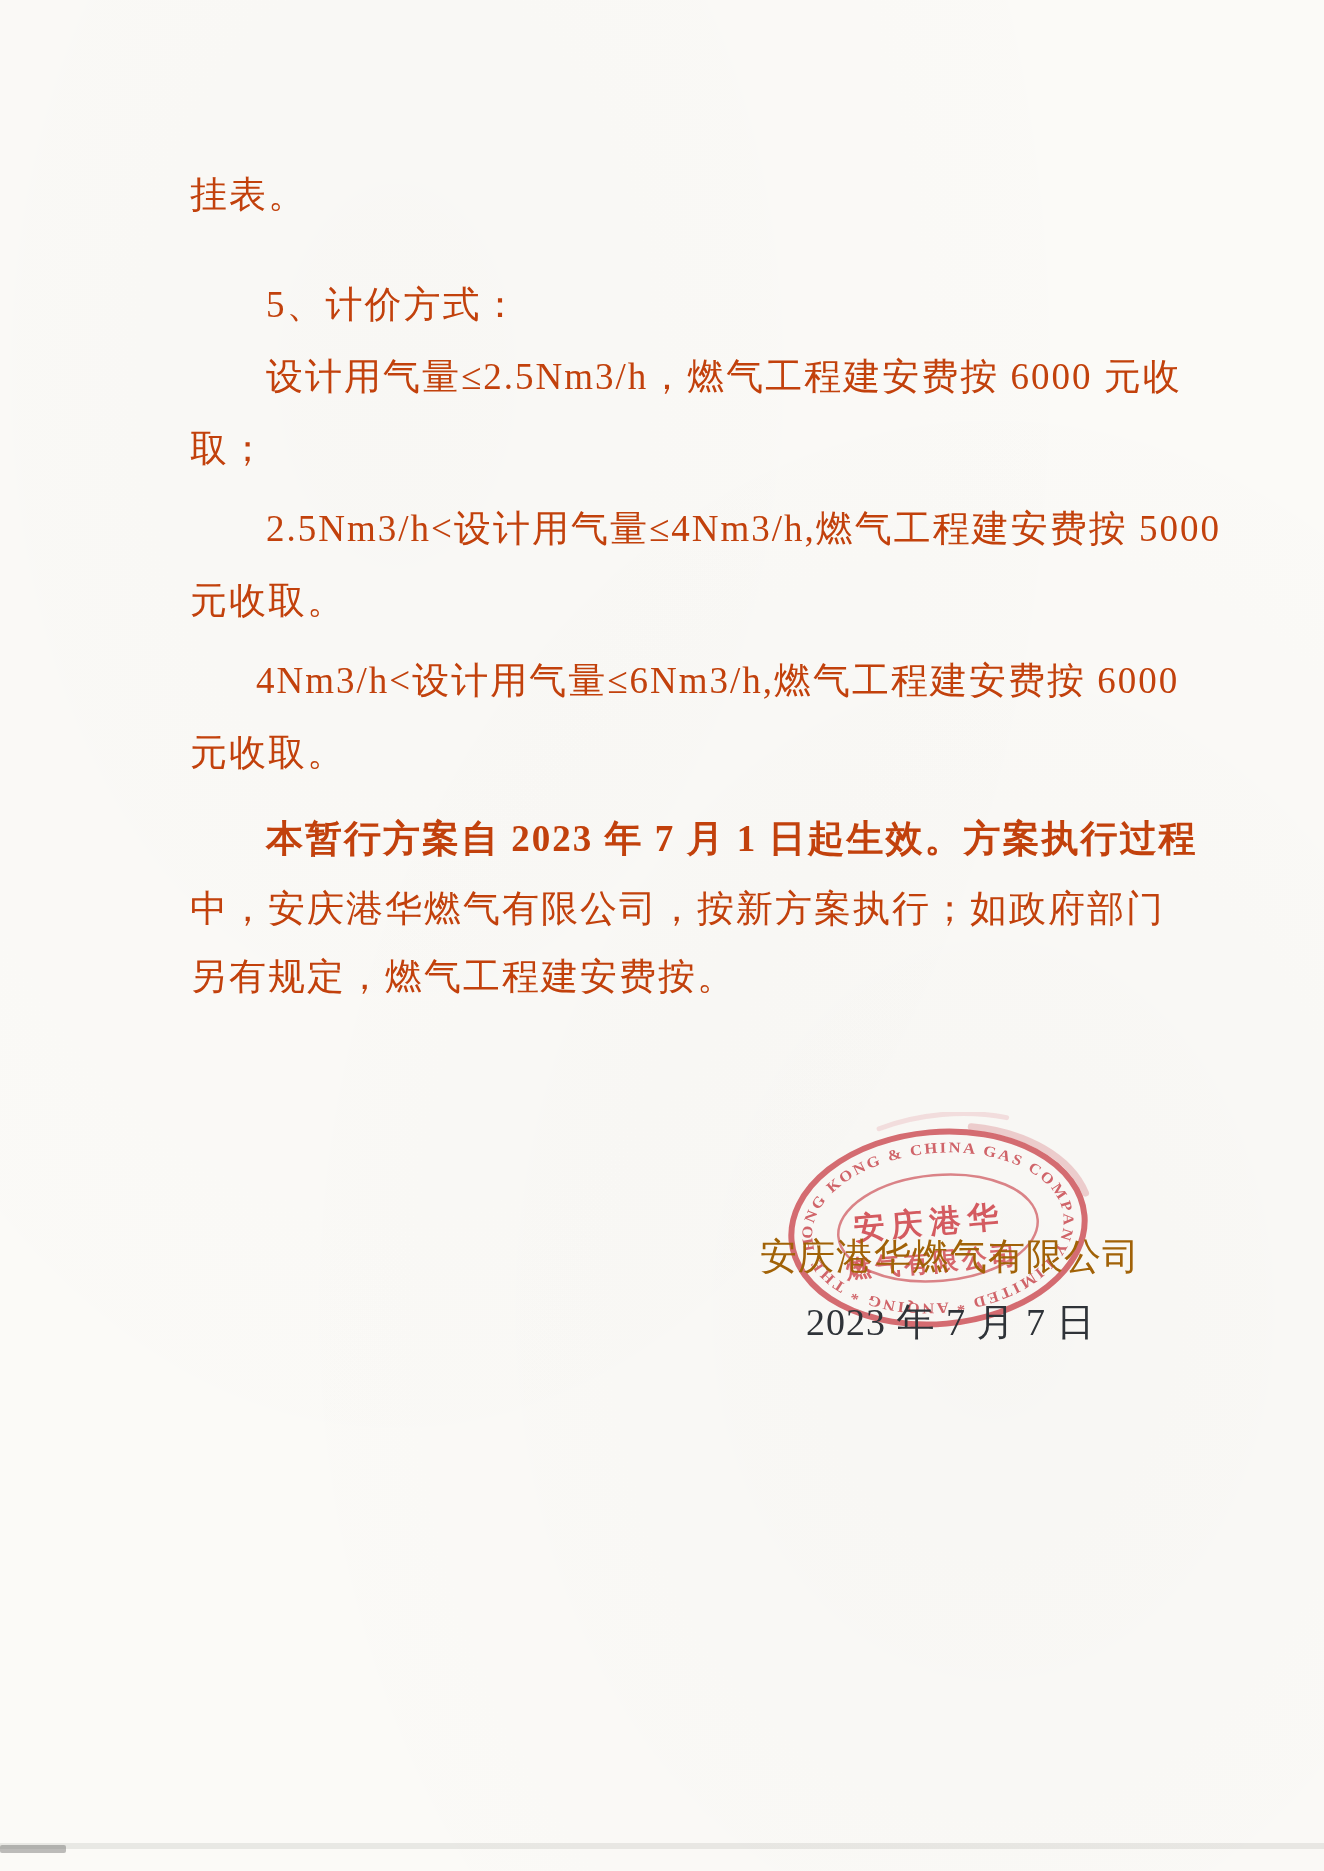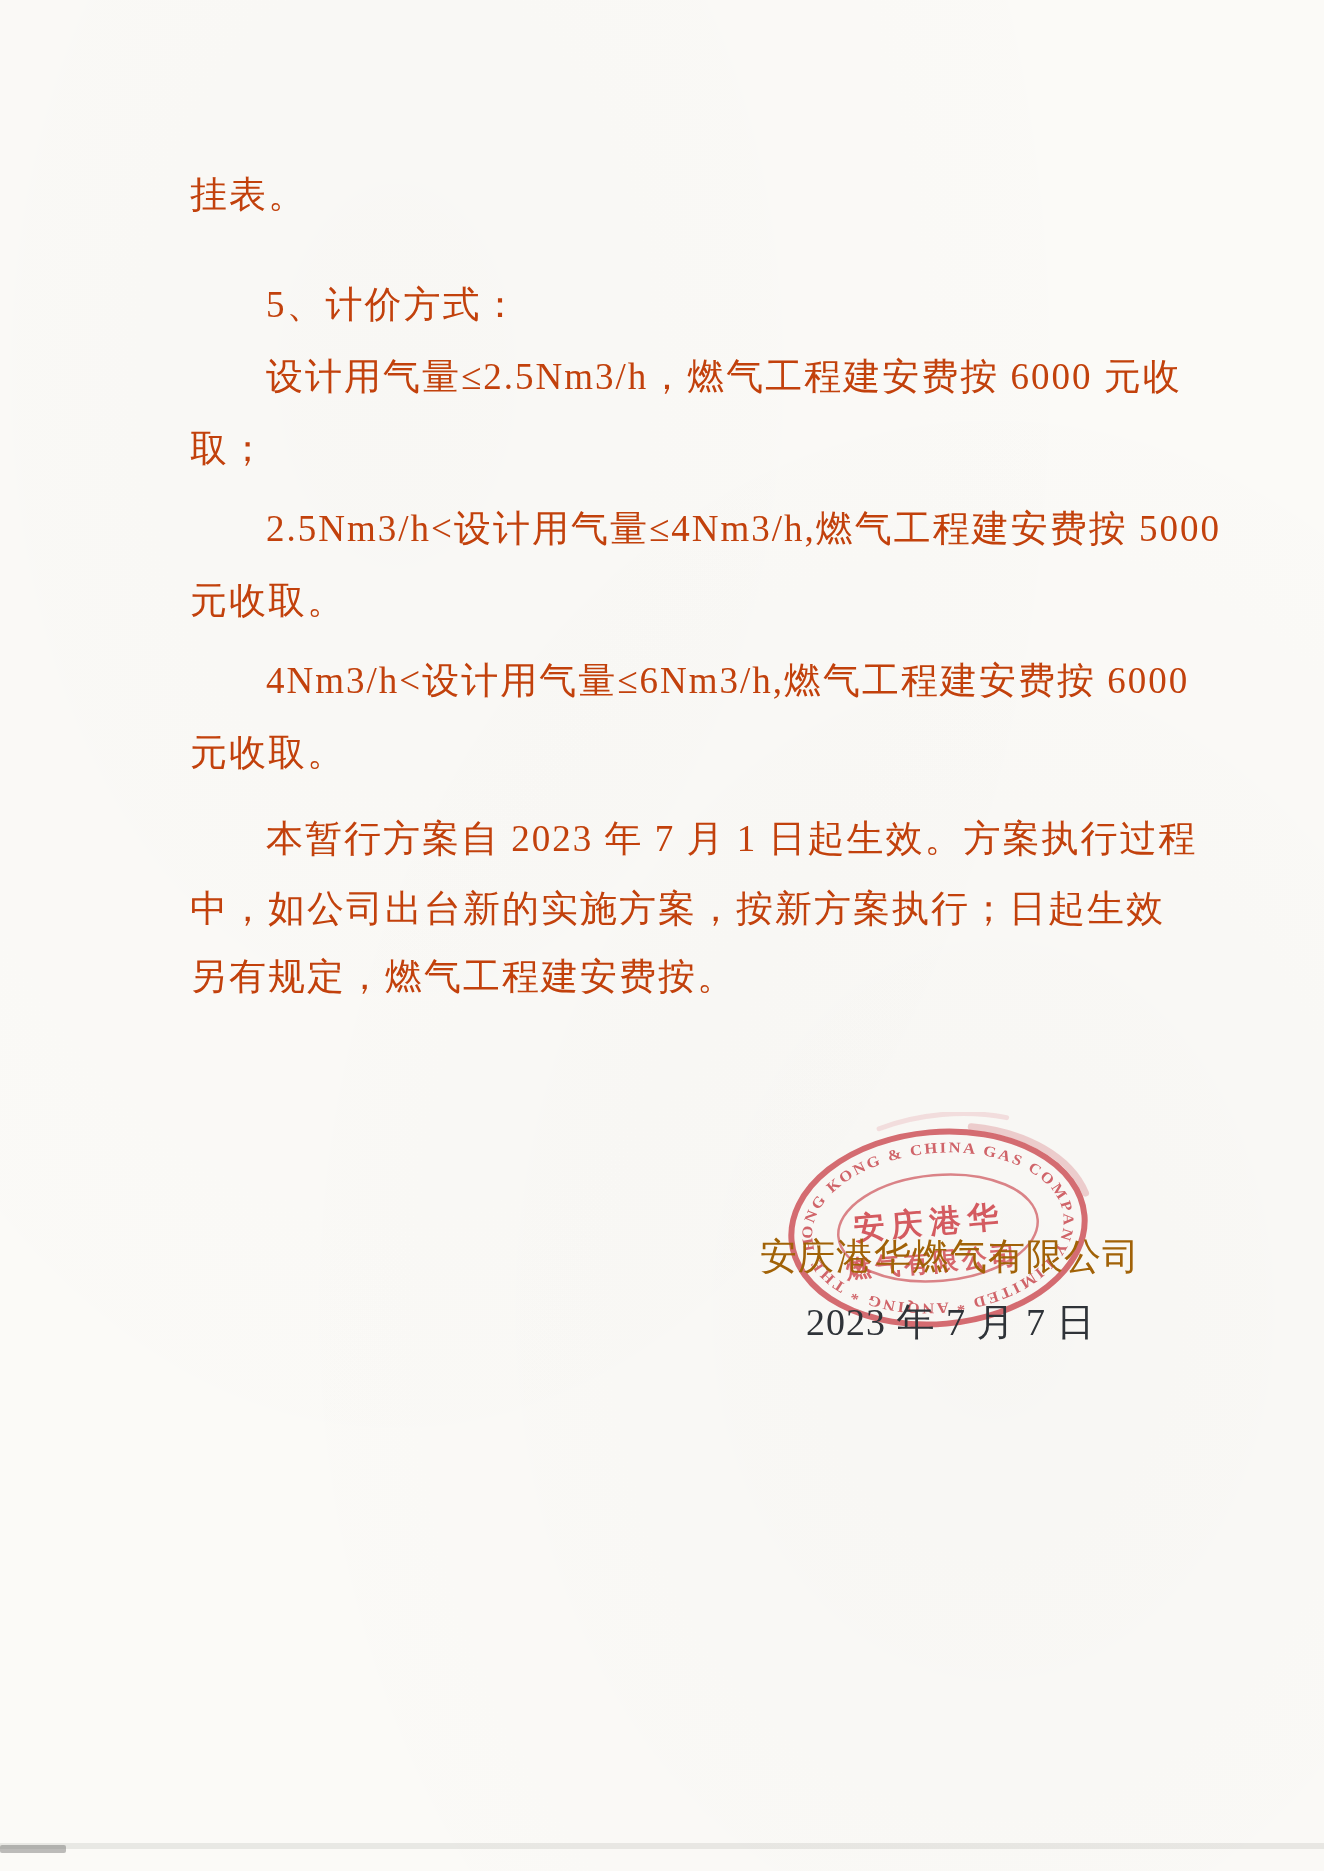--- a/index.html
+++ b/index.html
@@ -92,24 +92,24 @@
       <text x="160" y="158" text-anchor="middle" font-size="25" font-weight="bold" fill="#ce3f46" letter-spacing="4" opacity="0.85" font-family="Liberation Serif, serif">燃气有限公司</text>
     </g>
   </svg>
 
   <div class="doc-line" style="top:170px; left:190px;">挂表。</div>
   <div class="doc-line" style="top:280px; left:266px;">5、计价方式：</div>
   <div class="doc-line" style="top:352px; left:266px;">设计用气量≤2.5Nm3/h，燃气工程建安费按 6000 元收</div>
   <div class="doc-line" style="top:424px; left:190px;">取；</div>
   <div class="doc-line" style="top:504px; left:266px;">2.5Nm3/h&lt;设计用气量≤4Nm3/h,燃气工程建安费按 5000</div>
   <div class="doc-line" style="top:576px; left:190px;">元收取。</div>
-  <div class="doc-line" style="top:656px; left:266px;text-align:right;">4Nm3/h&lt;设计用气量≤6Nm3/h,燃气工程建安费按 6000</div>
+  <div class="doc-line" style="top:656px; left:256px;text-align:right;">4Nm3/h&lt;设计用气量≤6Nm3/h,燃气工程建安费按 6000</div>
   <div class="doc-line" style="top:728px; left:190px;">元收取。</div>
-  <div class="doc-line" style="top:814px; left:266px;">本暂行方案自 2023 年 7 月 1 日起生效。方案执行过程</div>
-  <div class="doc-line" style="top:884px; left:190px;">中，如公司出台新的实施方案，按新方案执行；日起生效</div>
+  <div class="doc-line" style="top:814px; left:266px;font-weight:bold;">本暂行方案自 2023 年 7 月 1 日起生效。方案执行过程</div>
+  <div class="doc-line" style="top:884px; left:190px;">中，安庆港华燃气有限公司，按新方案执行；如政府部门</div>
   <div class="doc-line" style="top:952px; left:190px;">另有规定，燃气工程建安费按。</div>
 
   <div class="sig-company">安庆港华燃气有限公司</div>
   <div class="sig-date">2023 年 7 月 7 日</div>
 
   <div class="scan-smudge-band"></div>
   <div class="scan-smudge-dash"></div>
 
 </div>
 

